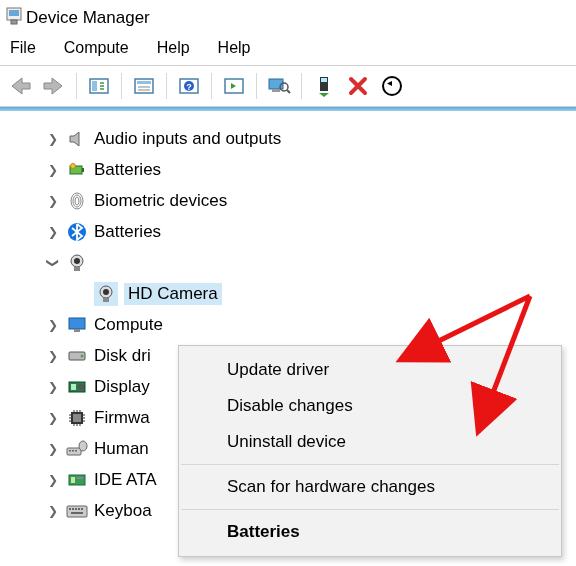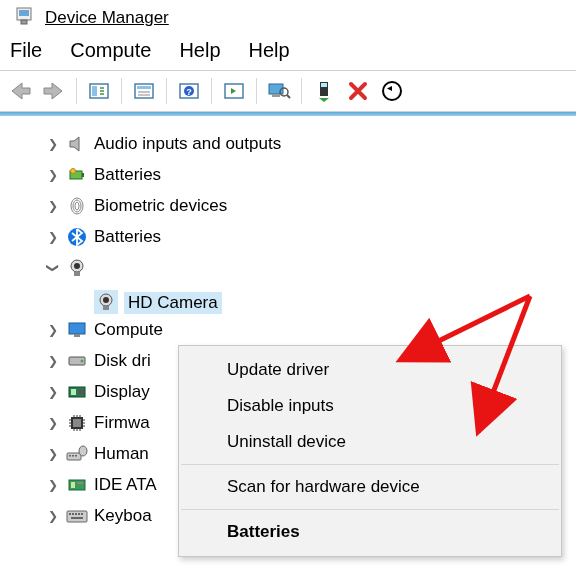--- a/index.html
+++ b/index.html
@@ -11,33 +11,32 @@
     color: #000;
     width: 576px;
     height: 566px;
     overflow: hidden;
     position: relative;
   }
   
   .titlebar {
     display: flex;
     align-items: center;
-    padding: 6px 8px 4px 14px;
-    gap: 11px;
-    text-decoration: underline;
+    padding: 6px 8px 4px 4px;
+    gap: 2px;
   }
   .titlebar .title {
     font-size: 17px;
   }
   
   .menubar {
     display: flex;
     gap: 28px;
     padding: 6px 10px 8px 10px;
-    font-size: 20px;
+    font-size: 16px;
   }
   .menubar span { cursor: default; }
   hr.sep {
     border: none;
     border-top: 1px solid #d0d0d0;
     margin: 0;
   }
   
   .toolbar {
     display: flex;
@@ -84,21 +83,20 @@
   }
   .row .ic {
     width: 22px;
     height: 22px;
     display: flex;
     align-items: center;
     justify-content: center;
   }
   .row.child {
     padding-left: 94px;
-    align-items: flex-end;
   }
   .row.selected .sel {
     background: #cfe8f7;
     padding: 1px 4px;
   }
   .row.selected .ic-wrap {
     background: #cfe8f7;
     padding: 1px 1px;
     display:flex;
     align-items:center;
@@ -383,24 +381,24 @@
           <rect x="5" y="9" width="12" height="2" fill="#666"></rect>
         </svg>
     </span>
     <span>Keyboa</span>
   </div>
 
 </div>
 
 <div class="ctxmenu">
   <div class="ctxitem">Update driver</div>
-  <div class="ctxitem">Disable inputs</div>
+  <div class="ctxitem">Disable changes</div>
   <div class="ctxitem">Uninstall device</div>
   <hr class="ctxsep">
-  <div class="ctxitem">Scan for hardware device</div>
+  <div class="ctxitem">Scan for hardware changes</div>
   <hr class="ctxsep">
   <div class="ctxitem bold">Batteries</div>
 </div>
 
 <svg class="overlay" width="576" height="566">
   <defs>
     <marker id="ah" markerWidth="12" markerHeight="12" refX="9" refY="5" orient="auto">
       <path d="M0 0 L10 5 L0 10 z" fill="#e81313"></path>
     </marker>
   </defs>

